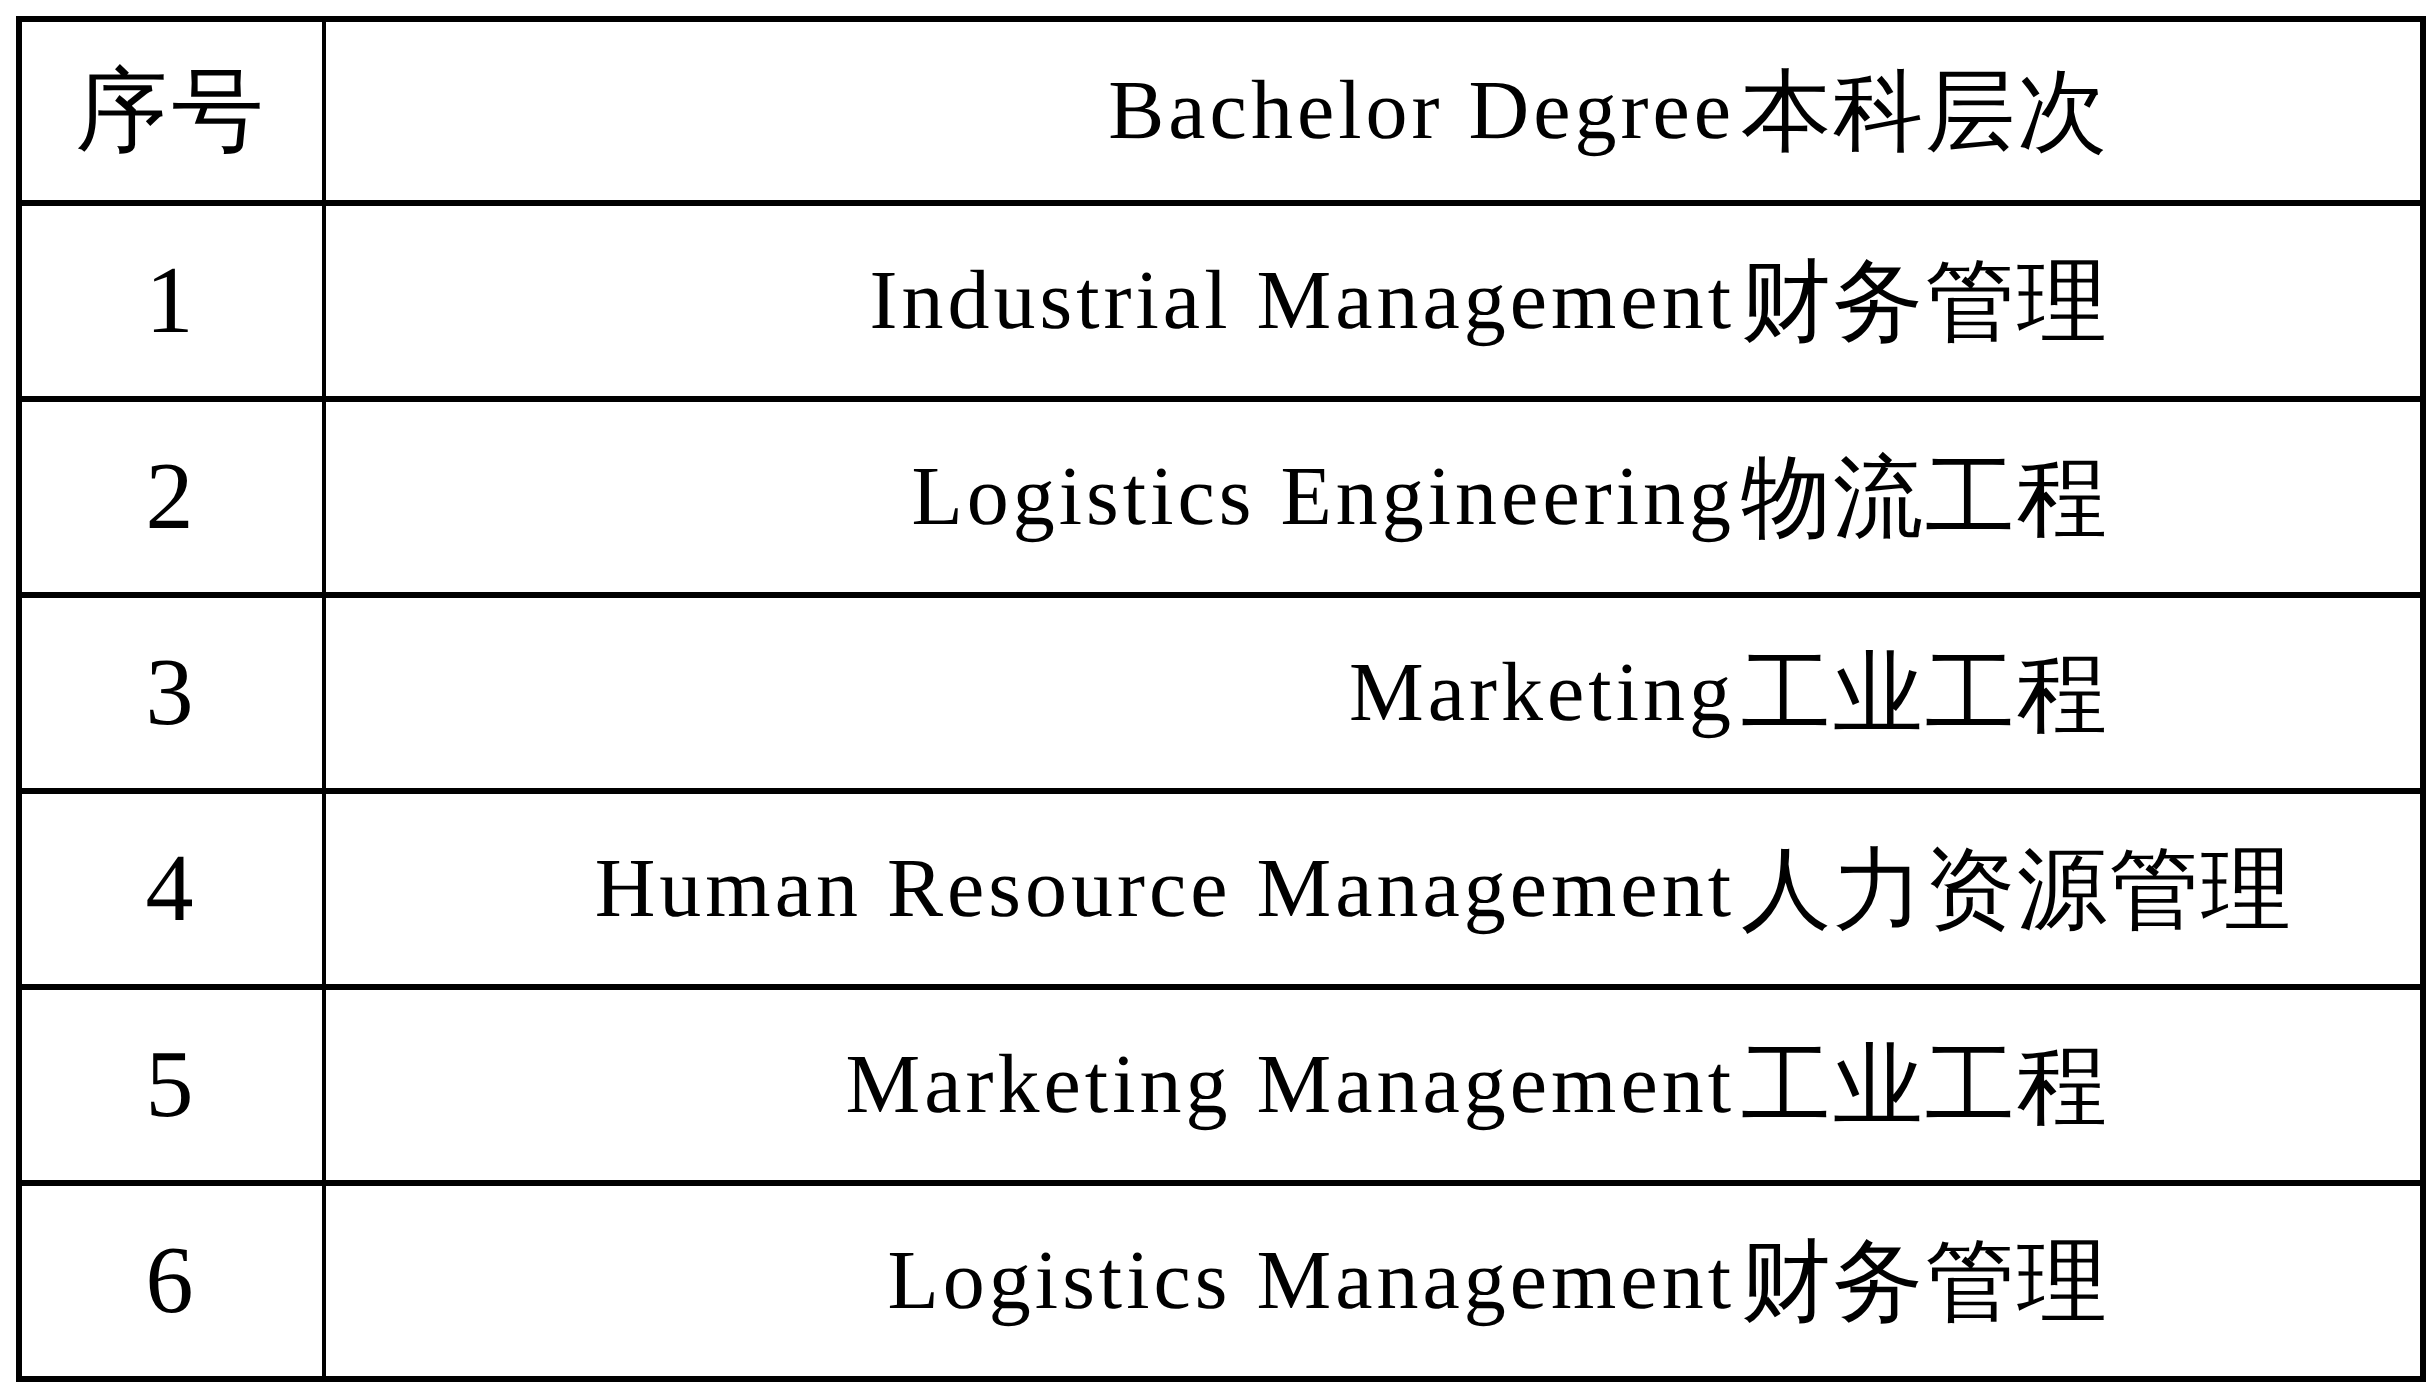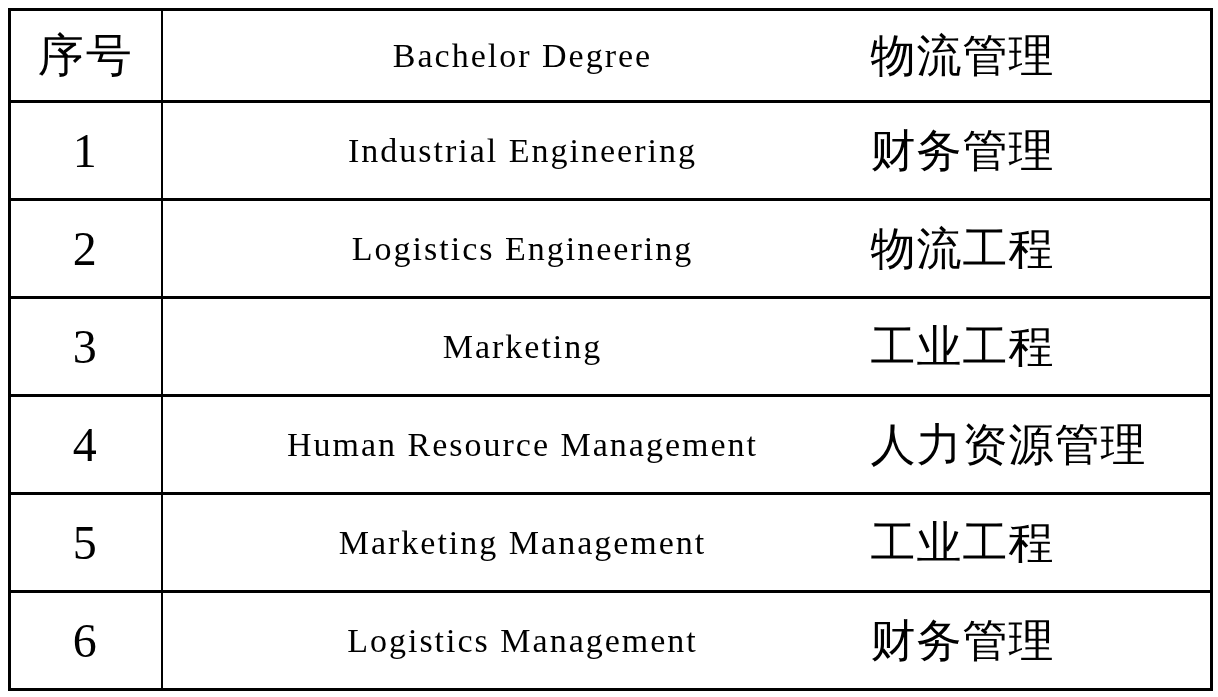--- a/index.html
+++ b/index.html
@@ -46,23 +46,23 @@
   thead tr { height: 92px; }
   tbody tr { height: 98px; }
   .cell-index {
     border-right: 2px solid #000000;
     text-align: center;
     font-size: 48px;
     letter-spacing: 2px;
   }
   thead .cell-index { font-size: 46px; }
   .cell-en {
-    text-align: center;
+    text-align: right;
     padding-left: 15px;
-    font-size: 34px;
+    font-size: 42px;
     letter-spacing: 2px;
   }
   .cell-zh {
     text-align: left;
     padding-left: 3px;
     font-size: 45px;
     letter-spacing: 1px;
   }
 </style>
 </head>
@@ -72,27 +72,27 @@
   <table class="degree-table">
     <colgroup>
       <col class="c1">
       <col class="c2">
       <col class="c3">
     </colgroup>
     <thead>
       <tr>
         <th class="cell-index">序号</th>
         <th class="cell-en">Bachelor Degree</th>
-        <th class="cell-zh">物流管理</th>
+        <th class="cell-zh">本科层次</th>
       </tr>
     </thead>
     <tbody>
       <tr>
         <td class="cell-index">1</td>
-        <td class="cell-en">Industrial Engineering</td>
+        <td class="cell-en">Industrial Management</td>
         <td class="cell-zh">财务管理</td>
       </tr>
       <tr>
         <td class="cell-index">2</td>
         <td class="cell-en">Logistics Engineering</td>
         <td class="cell-zh">物流工程</td>
       </tr>
       <tr>
         <td class="cell-index">3</td>
         <td class="cell-en">Marketing</td>

